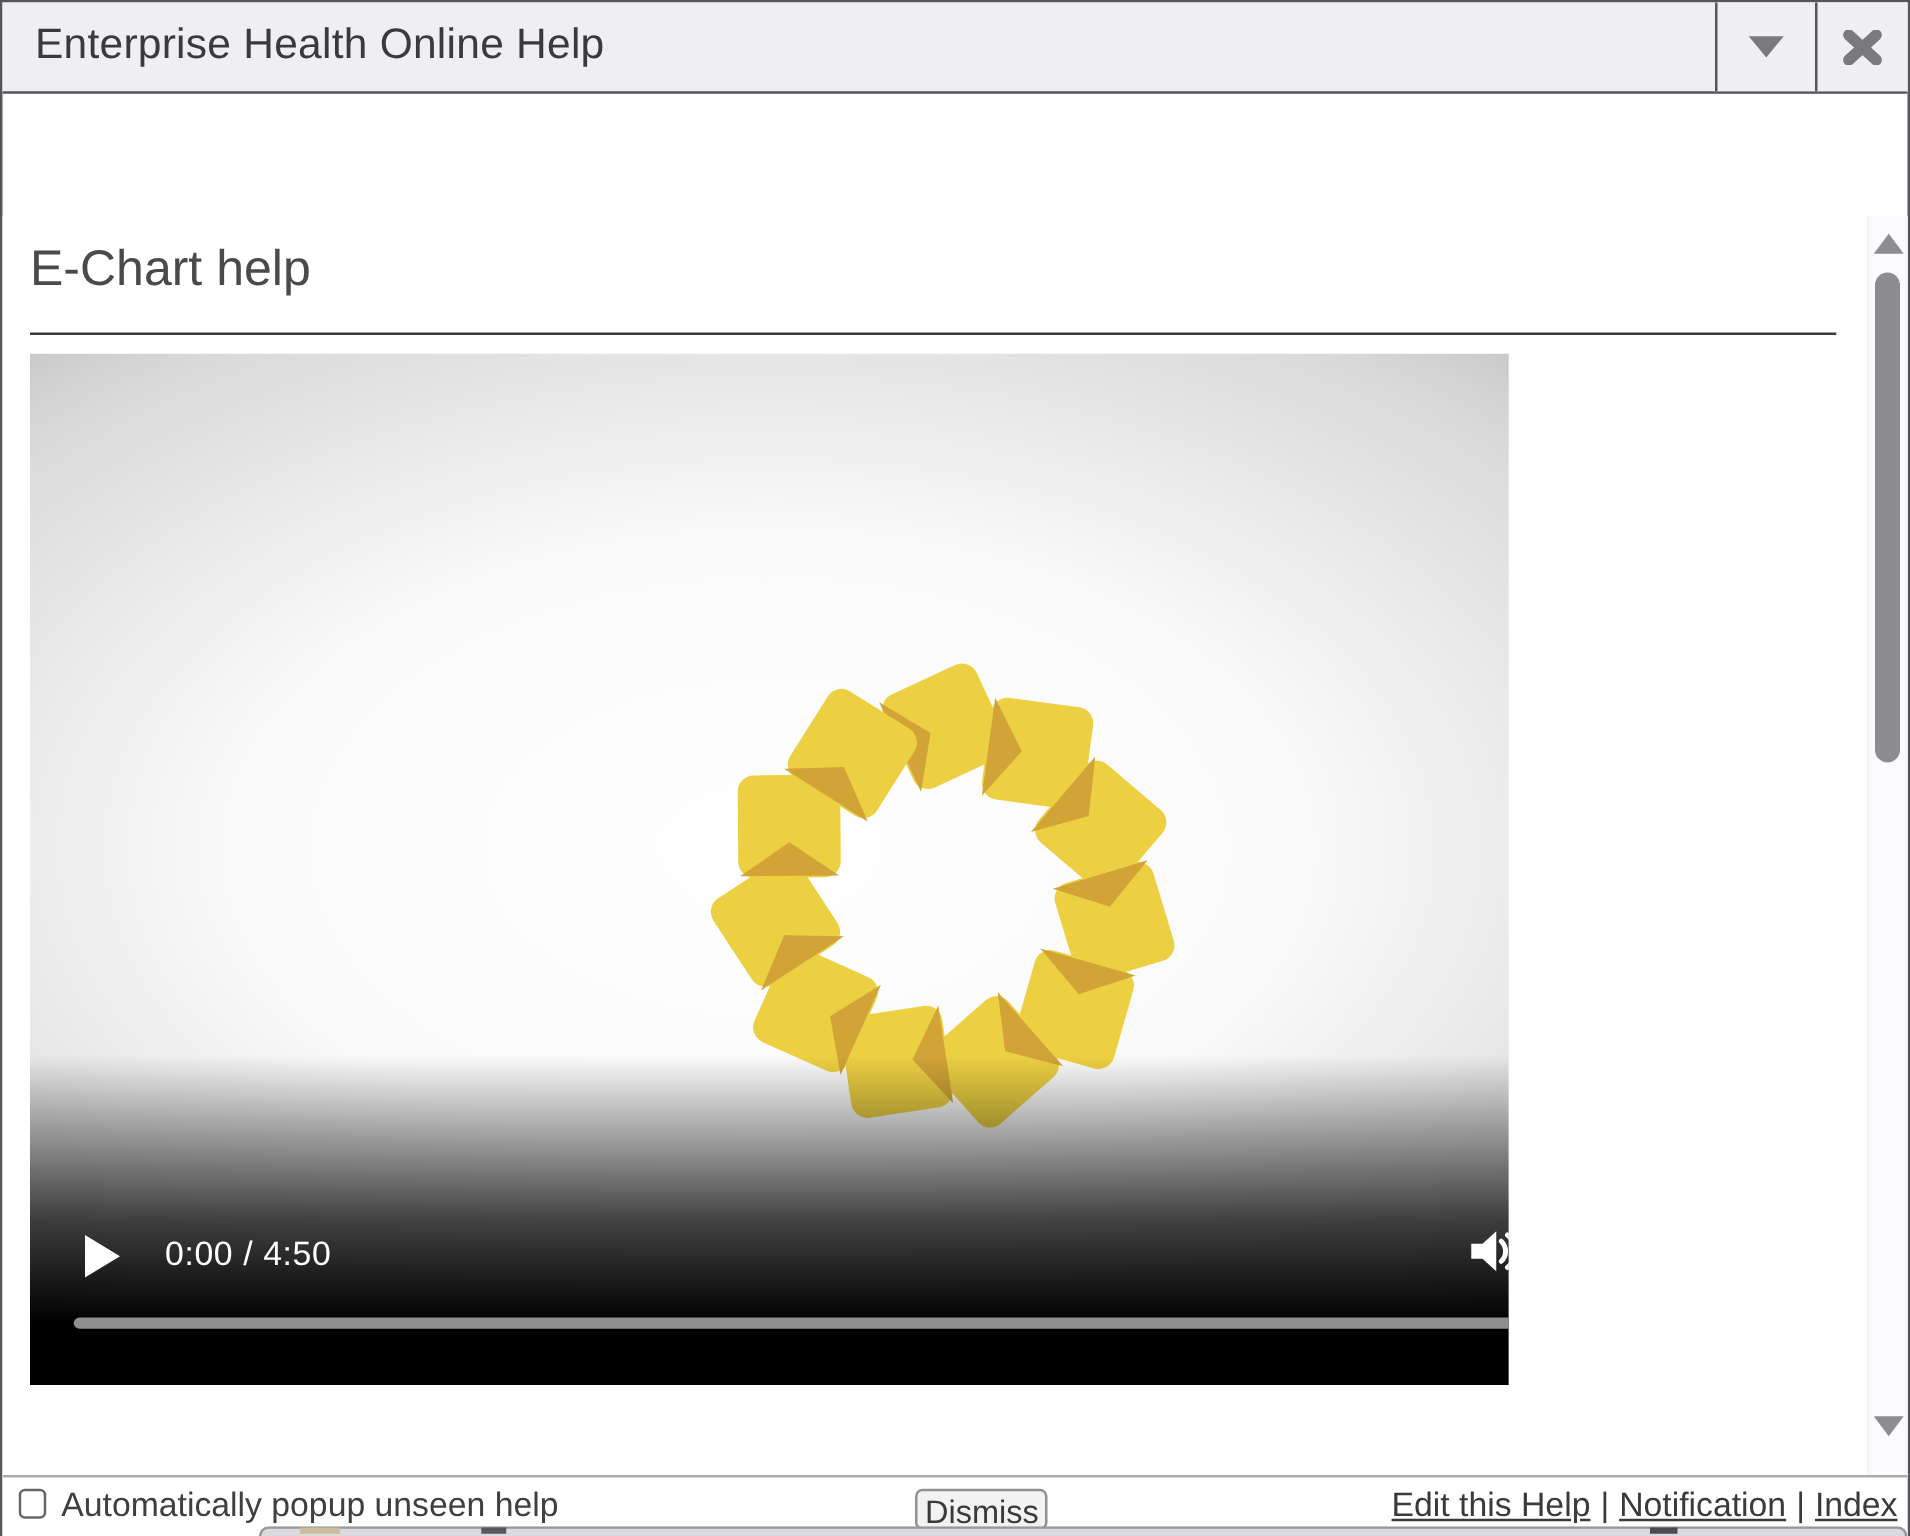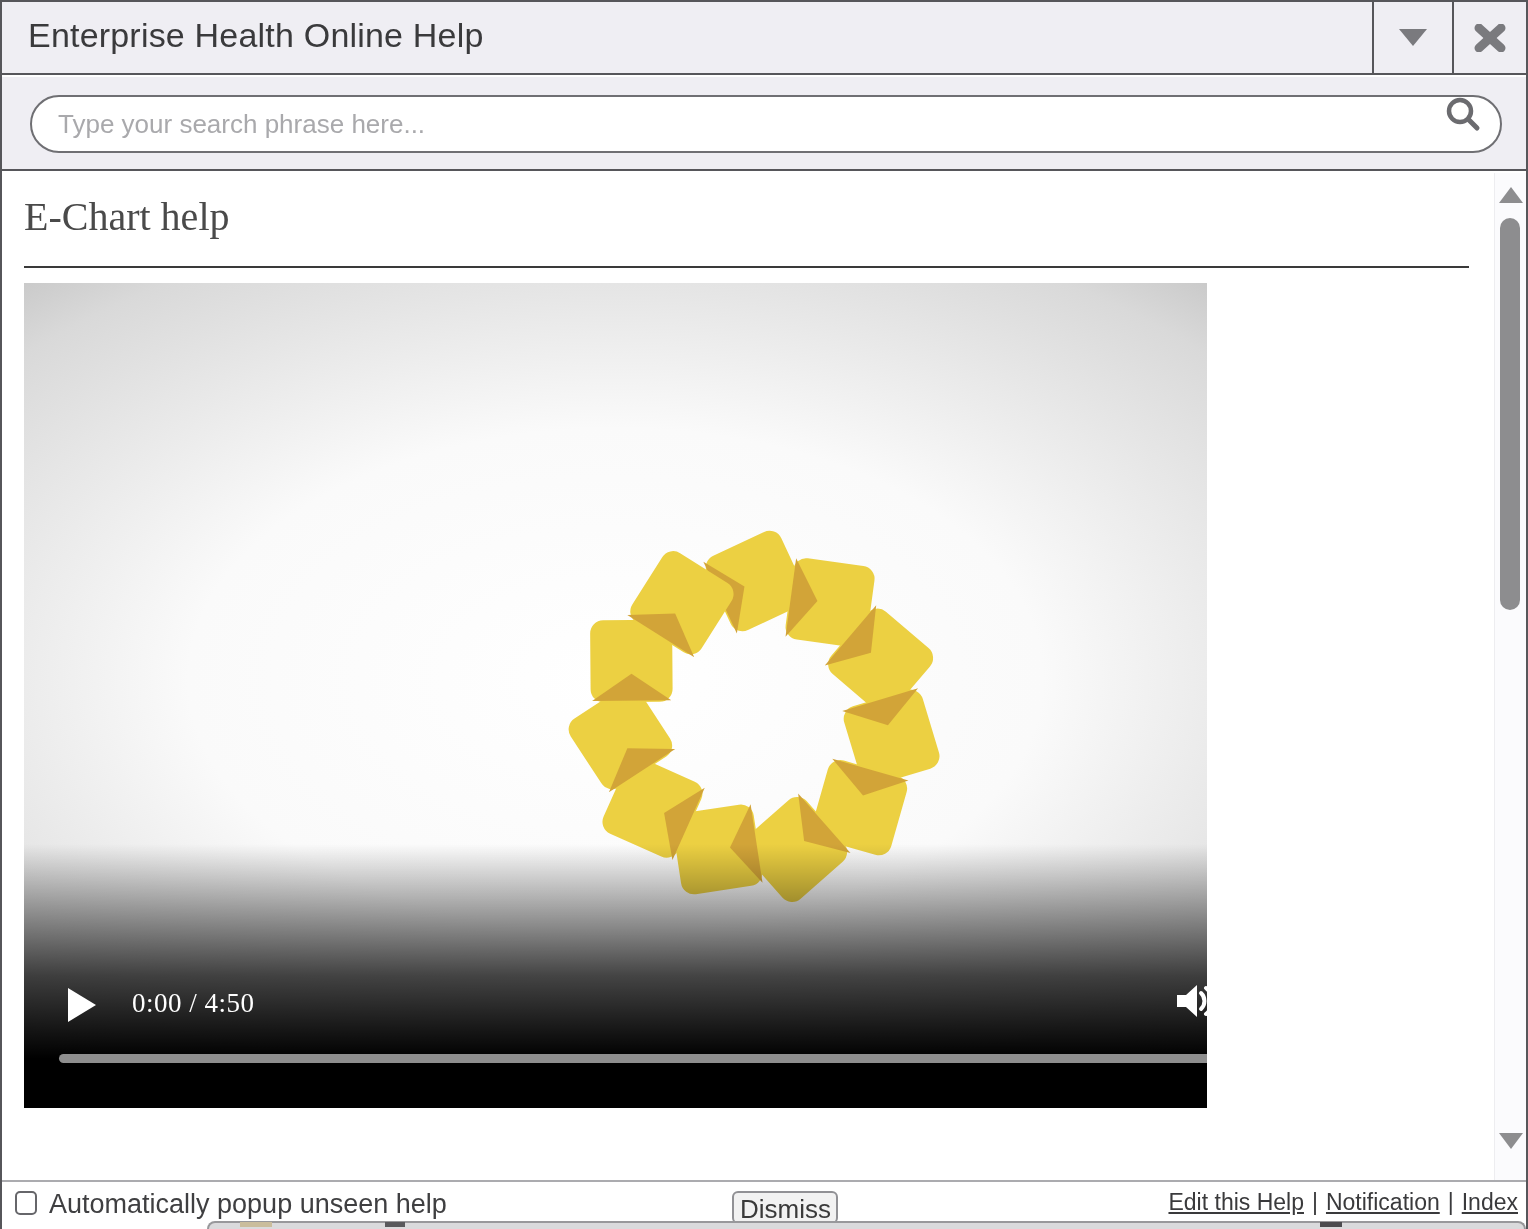--- a/index.html
+++ b/index.html
@@ -53,21 +53,20 @@
     font-family: "Liberation Sans", sans-serif;
     font-size: 26px; color: #333;
     padding: 0 74px 0 26px; outline: none;
   }
   .search-input::placeholder { color: #a9a9ac; }
   .search-icon { position: absolute; right: 42px; top: 17px; }
   
   .content {
     position: absolute; left: 0; right: 0; top: 171px; height: 1009px;
     background: #ffffff;
-    font-family: Liberation Serif, serif;
   }
   .heading {
     position: absolute; left: 22px; top: 20px;
     font-size: 40px; font-weight: normal; color: #4a4a4a; margin: 0;
   }
   .divider {
     position: absolute; left: 22px; top: 85px; width: 1445px; height: 0;
     border: none; border-top: 2px solid #3a3a3a;
   }
   
@@ -141,21 +140,21 @@
     font-size: 27px; color: #3f3f41;
   }
   .dismiss-btn {
     position: absolute; left: 730px; top: 9px; width: 106px; height: 33px;
     background: #f2f2f2; border: 2px solid #919195; border-radius: 6px;
     font-family: "Liberation Sans", sans-serif;
     font-size: 26px; color: #3a3a3a; cursor: pointer;
   }
   .footer-links {
     position: absolute; right: 8px; top: 7px;
-    font-size: 23px; color: #3a3a3c; white-space: nowrap; text-align: center;
+    font-size: 27px; color: #3a3a3c; white-space: nowrap; text-align: center;
   }
   .footer-links a { color: #3a3a3c; text-decoration: underline; cursor: pointer; }
   .footer-links .pipe { text-decoration: none; padding: 0 8px; }
   
   .bottom-bar {
     position: absolute; bottom: 0; left: 205px; right: 0; height: 8px;
     background: #dadadc; border: 2px solid #98989b; border-bottom: none;
     border-radius: 8px 8px 0 0;
   }
   .frag { position: absolute; bottom: 2px; height: 5px; }
@@ -174,27 +173,20 @@
       <div class="tri-down"></div>
     </div>
     <div class="tb-btn cls">
       <svg width="32" height="28" viewBox="0 0 32 28">
         <line x1="5" y1="4" x2="27" y2="24" stroke="#7a7a7e" stroke-width="9" stroke-linecap="round"></line>
         <line x1="27" y1="4" x2="5" y2="24" stroke="#7a7a7e" stroke-width="9" stroke-linecap="round"></line>
       </svg>
     </div>
   </div>
 
-  <div class="searchbar">
-    <input class="search-input" type="text" placeholder="Type your search phrase here..." style="">
-    <svg class="search-icon" width="42" height="42" viewBox="0 0 42 42">
-      <circle cx="18" cy="17" r="11" fill="none" stroke="#6b6b6f" stroke-width="4.5"></circle>
-      <line x1="26.5" y1="25.5" x2="35" y2="34" stroke="#6b6b6f" stroke-width="5" stroke-linecap="round"></line>
-    </svg>
-  </div>
 
   <div class="content">
     <h1 class="heading">E-Chart help</h1>
     <hr class="divider">
 
     <div class="video">
       <svg class="spinner-logo" width="390" height="390" viewBox="0 0 390 390">
         <g id="petals">
             <g transform="rotate(0 195 195)">
               <g transform="translate(195,58) rotate(20)">

